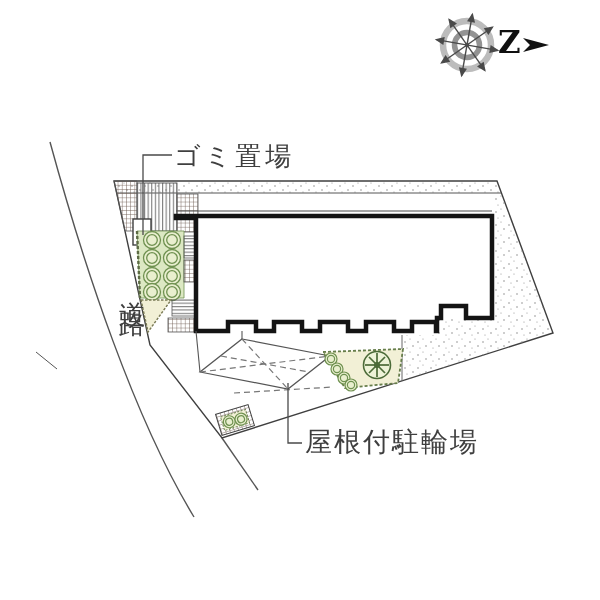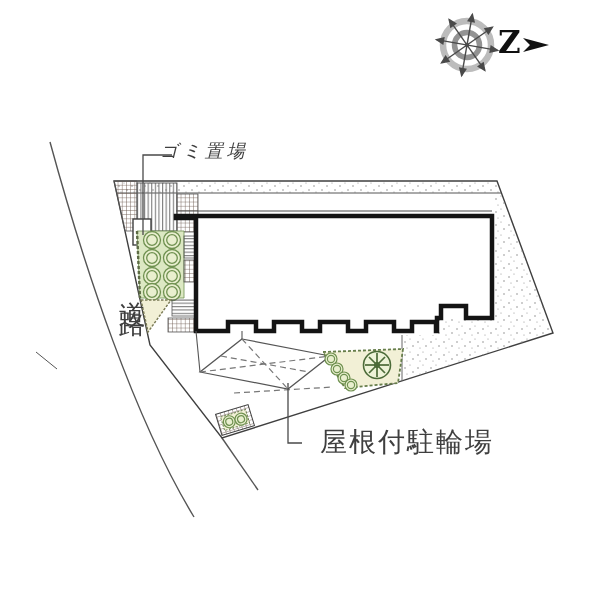--- a/index.html
+++ b/index.html
@@ -1,23 +1,23 @@
 <!DOCTYPE html>
 <html><head>
 <meta charset="utf-8">
 <style>
   html,body{margin:0;padding:0;background:#ffffff;}
   #stage{position:relative;width:600px;height:600px;background:#ffffff;overflow:hidden;
          font-family:"DejaVu Sans",sans-serif;}
   #plan-svg{position:absolute;left:0;top:0;}
   .lbl{position:absolute;color:#3f3f3f;white-space:nowrap;}
-  #gomi-label{left:160px;top:139px;font-size:18px;letter-spacing:4px;font-style:italic;}
+  #gomi-label{left:174px;top:139px;font-size:26px;letter-spacing:4px;}
   #road-label{left:114px;top:280px;font-size:27px;letter-spacing:9px;
               writing-mode:vertical-rl;text-orientation:upright;}
-  #bike-label{left:320px;top:424px;font-size:27px;letter-spacing:2px;}
+  #bike-label{left:305px;top:424px;font-size:27px;letter-spacing:2px;}
   #compass-letter{left:498px;top:24px;font-size:31px;font-weight:bold;color:#101010;
                   font-family:"DejaVu Serif",serif;}
 </style>
 </head>
 <body>
 
 <div id="stage">
 
 <svg id="plan-svg" width="600" height="600" viewBox="0 0 600 600">
   <defs>

